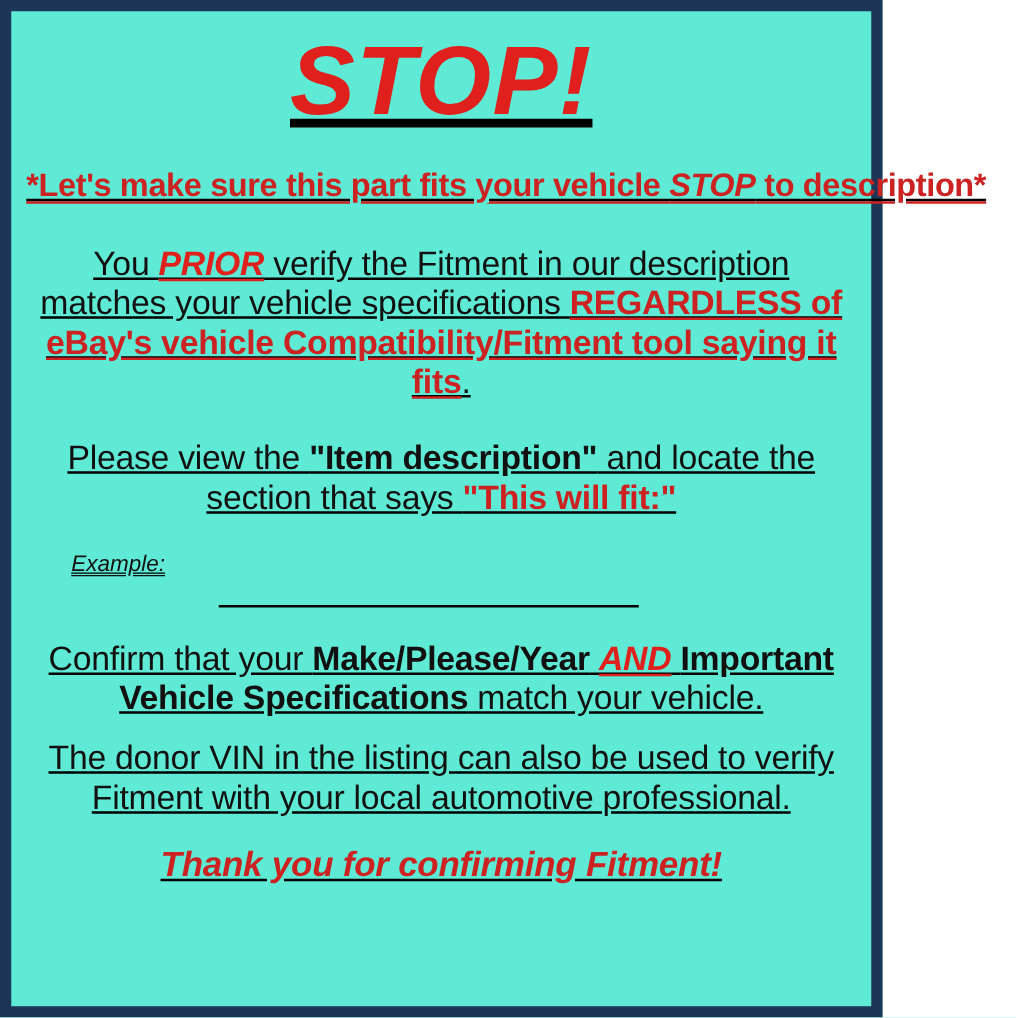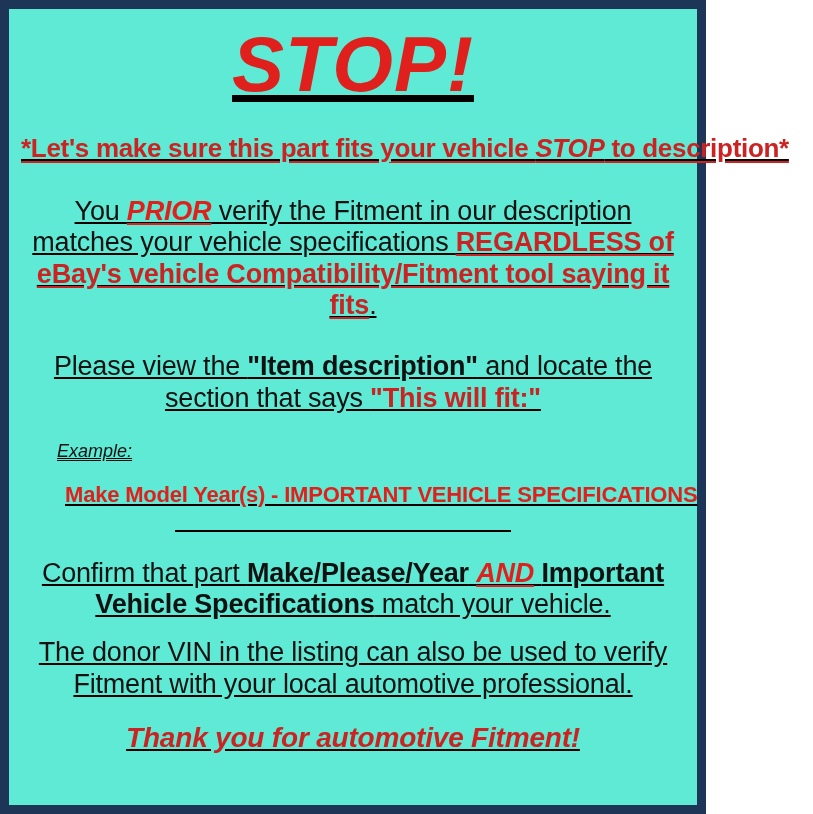--- a/index.html
+++ b/index.html
@@ -170,31 +170,30 @@
     <p class="para para-1">
       <span>You </span><span class="em-must">PRIOR</span><span> verify the Fitment in our description matches your vehicle specifications </span><span class="em-red-ul">REGARDLESS of eBay's vehicle Compatibility/Fitment tool saying it fits</span><span>.</span>
     </p>
 
     <p class="para para-2">
       <span>Please view the </span><span class="em-bold">"Item description"</span><span> and locate the section that says </span><span class="em-red-bold">"This will fit:"</span>
     </p>
 
     <div class="example-block">
       <div class="example-label">Example:</div>
-      <div class="example-spec">Make Model Year(s) - IMPORTANT VEHICLE SPECIFICATIONS</div>
     </div>
 
     <div class="divider-wrap">
       <div class="divider-rule"></div>
     </div>
 
     <p class="para para-4">
-      <span>Confirm that part </span><span class="em-bold">Make/Please/Year</span>
+      <span>Confirm that your </span><span class="em-bold">Make/Please/Year</span>
       <span class="em-and">AND</span>
       <span class="em-bold">Important Vehicle Specifications</span><span> match your vehicle.</span>
     </p>
 
     <p class="para para-5">The donor VIN in the listing can also be used to verify Fitment with your local automotive professional.</p>
 
-    <div class="thanks">Thank you for automotive Fitment!</div>
+    <div class="thanks">Thank you for confirming Fitment!</div>
 
   </div>
 </div>
 
 </body></html>

